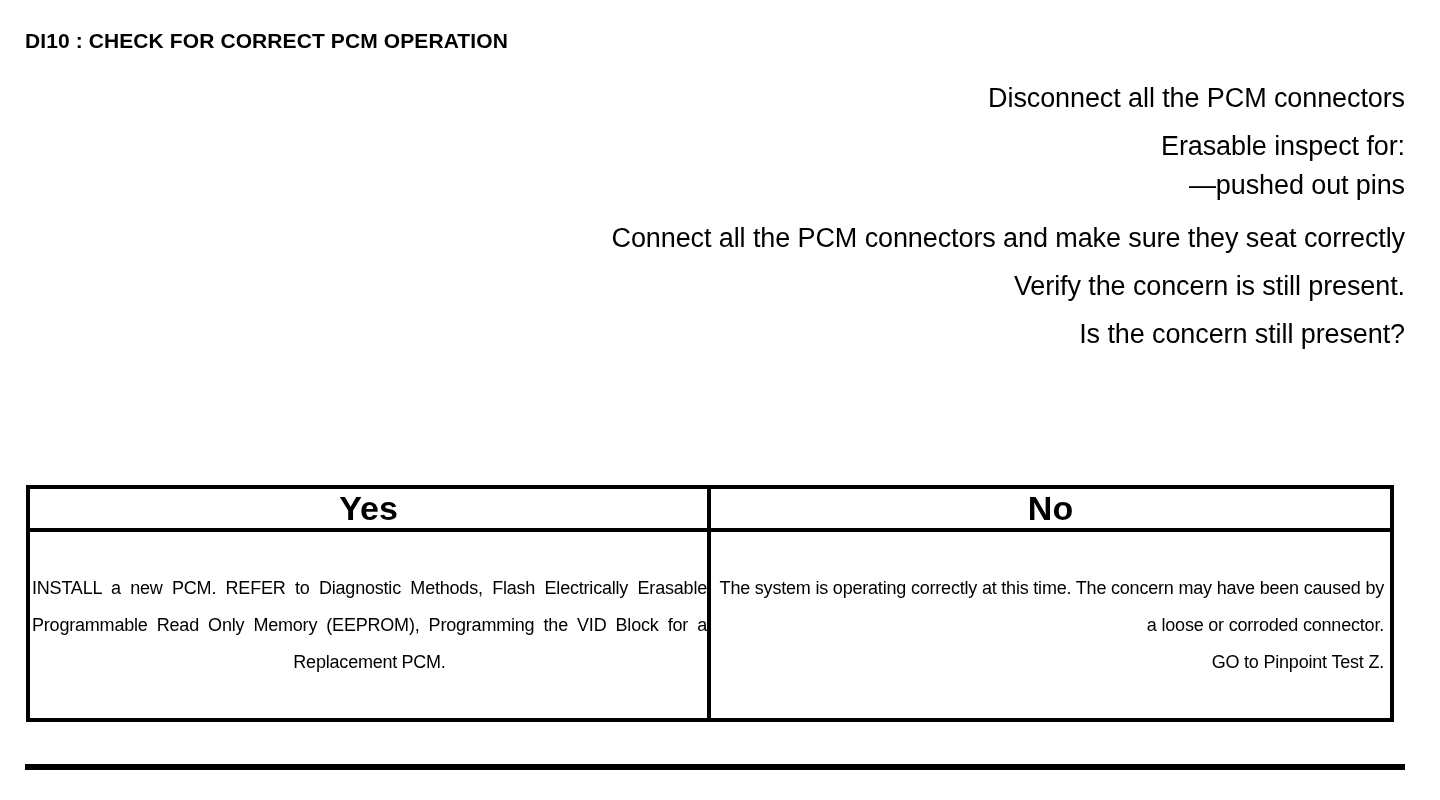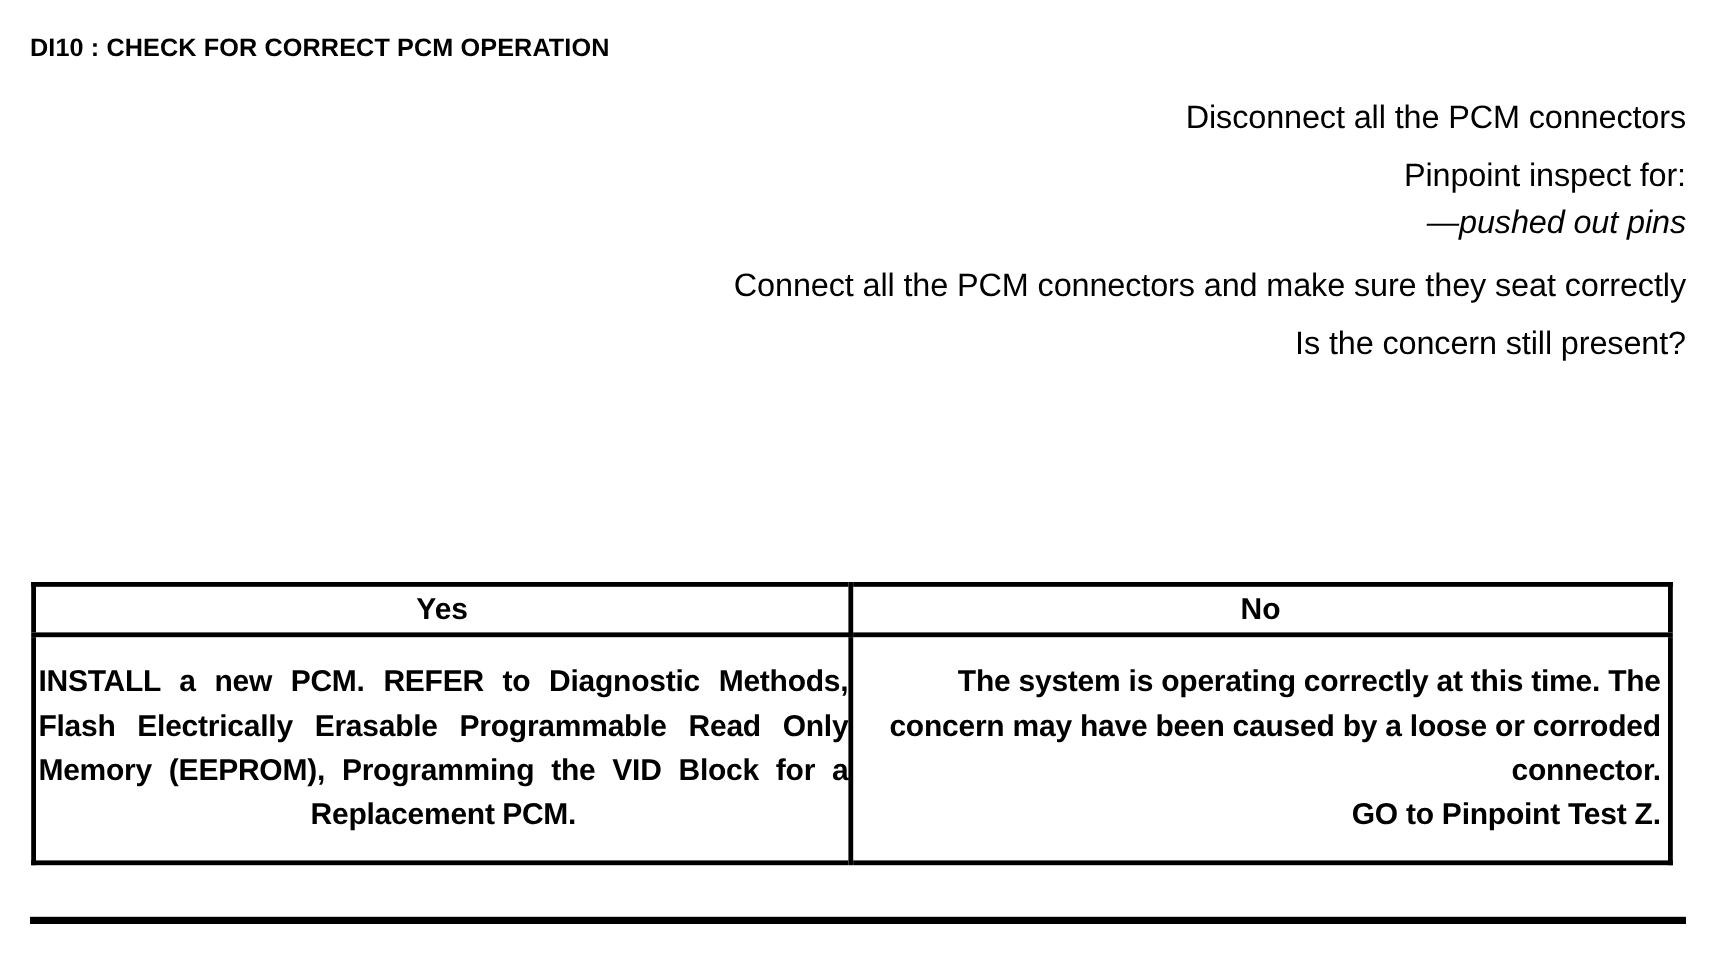--- a/index.html
+++ b/index.html
@@ -48,21 +48,20 @@
   .line {
     font-size: 27px;
     line-height: 48px;
     white-space: nowrap;
     letter-spacing: -0.1px;
     text-align: right;
   }
   .line.bullet {
     line-height: 38px;
     padding-left: 33px;
-    font-style: italic;
   }
   .line.bullet-first {
     margin-top: -4px;
   }
   .line.bold {
     font-weight: normal;
   }
   .line.after-bullets {
     margin-top: 10px;
   }
@@ -82,41 +81,40 @@
 
   .decision-table th,
   .decision-table td {
     border: 0;
     padding: 0;
     vertical-align: middle;
     color: #000;
   }
   .decision-table th {
     height: 38px;
-    font-size: 25px;
+    font-size: 34px;
     font-weight: bold;
     text-align: center;
     border-bottom: 4px solid #000;
   }
   .decision-table th.th-yes,
   .decision-table td.td-yes {
     border-right: 4px solid #000;
   }
   .decision-table td {
     height: 186px;
     font-size: 27px;
     line-height: 37px;
   }
 
   .cell-text {
     display: block;
-    font-size: 25px;
+    font-size: 18px;
     line-height: 37px;
     letter-spacing: -0.2px;
-    font-weight: bold;
   }
   
   .cell-text.justify {
     text-align: justify;
     text-align-last: center;
     padding: 0 0 0 2px;
     -webkit-hyphens: none;
     hyphens: none;
     word-spacing: -0.5px;
   }
@@ -138,23 +136,24 @@
 </style>
 </head>
 <body>
 
 <div class="page">
 
   <div class="step-title">DI10 : CHECK FOR CORRECT PCM OPERATION</div>
 
   <div class="instructions">
     <div class="line">Disconnect all the PCM connectors</div>
-    <div class="line">Pinpoint inspect for:</div>
+    <div class="line">Erasable inspect for:</div>
     <div class="line bullet bullet-first">—pushed out pins</div>
     <div class="line after-bullets">Connect all the PCM connectors and make sure they seat correctly</div>
+    <div class="line">Verify the concern is still present.</div>
     <div class="line bold">Is the concern still present?</div>
   </div>
 
   <table class="decision-table">
     <colgroup>
       <col class="col-yes">
       <col class="col-no">
     </colgroup>
     <thead>
       <tr>

